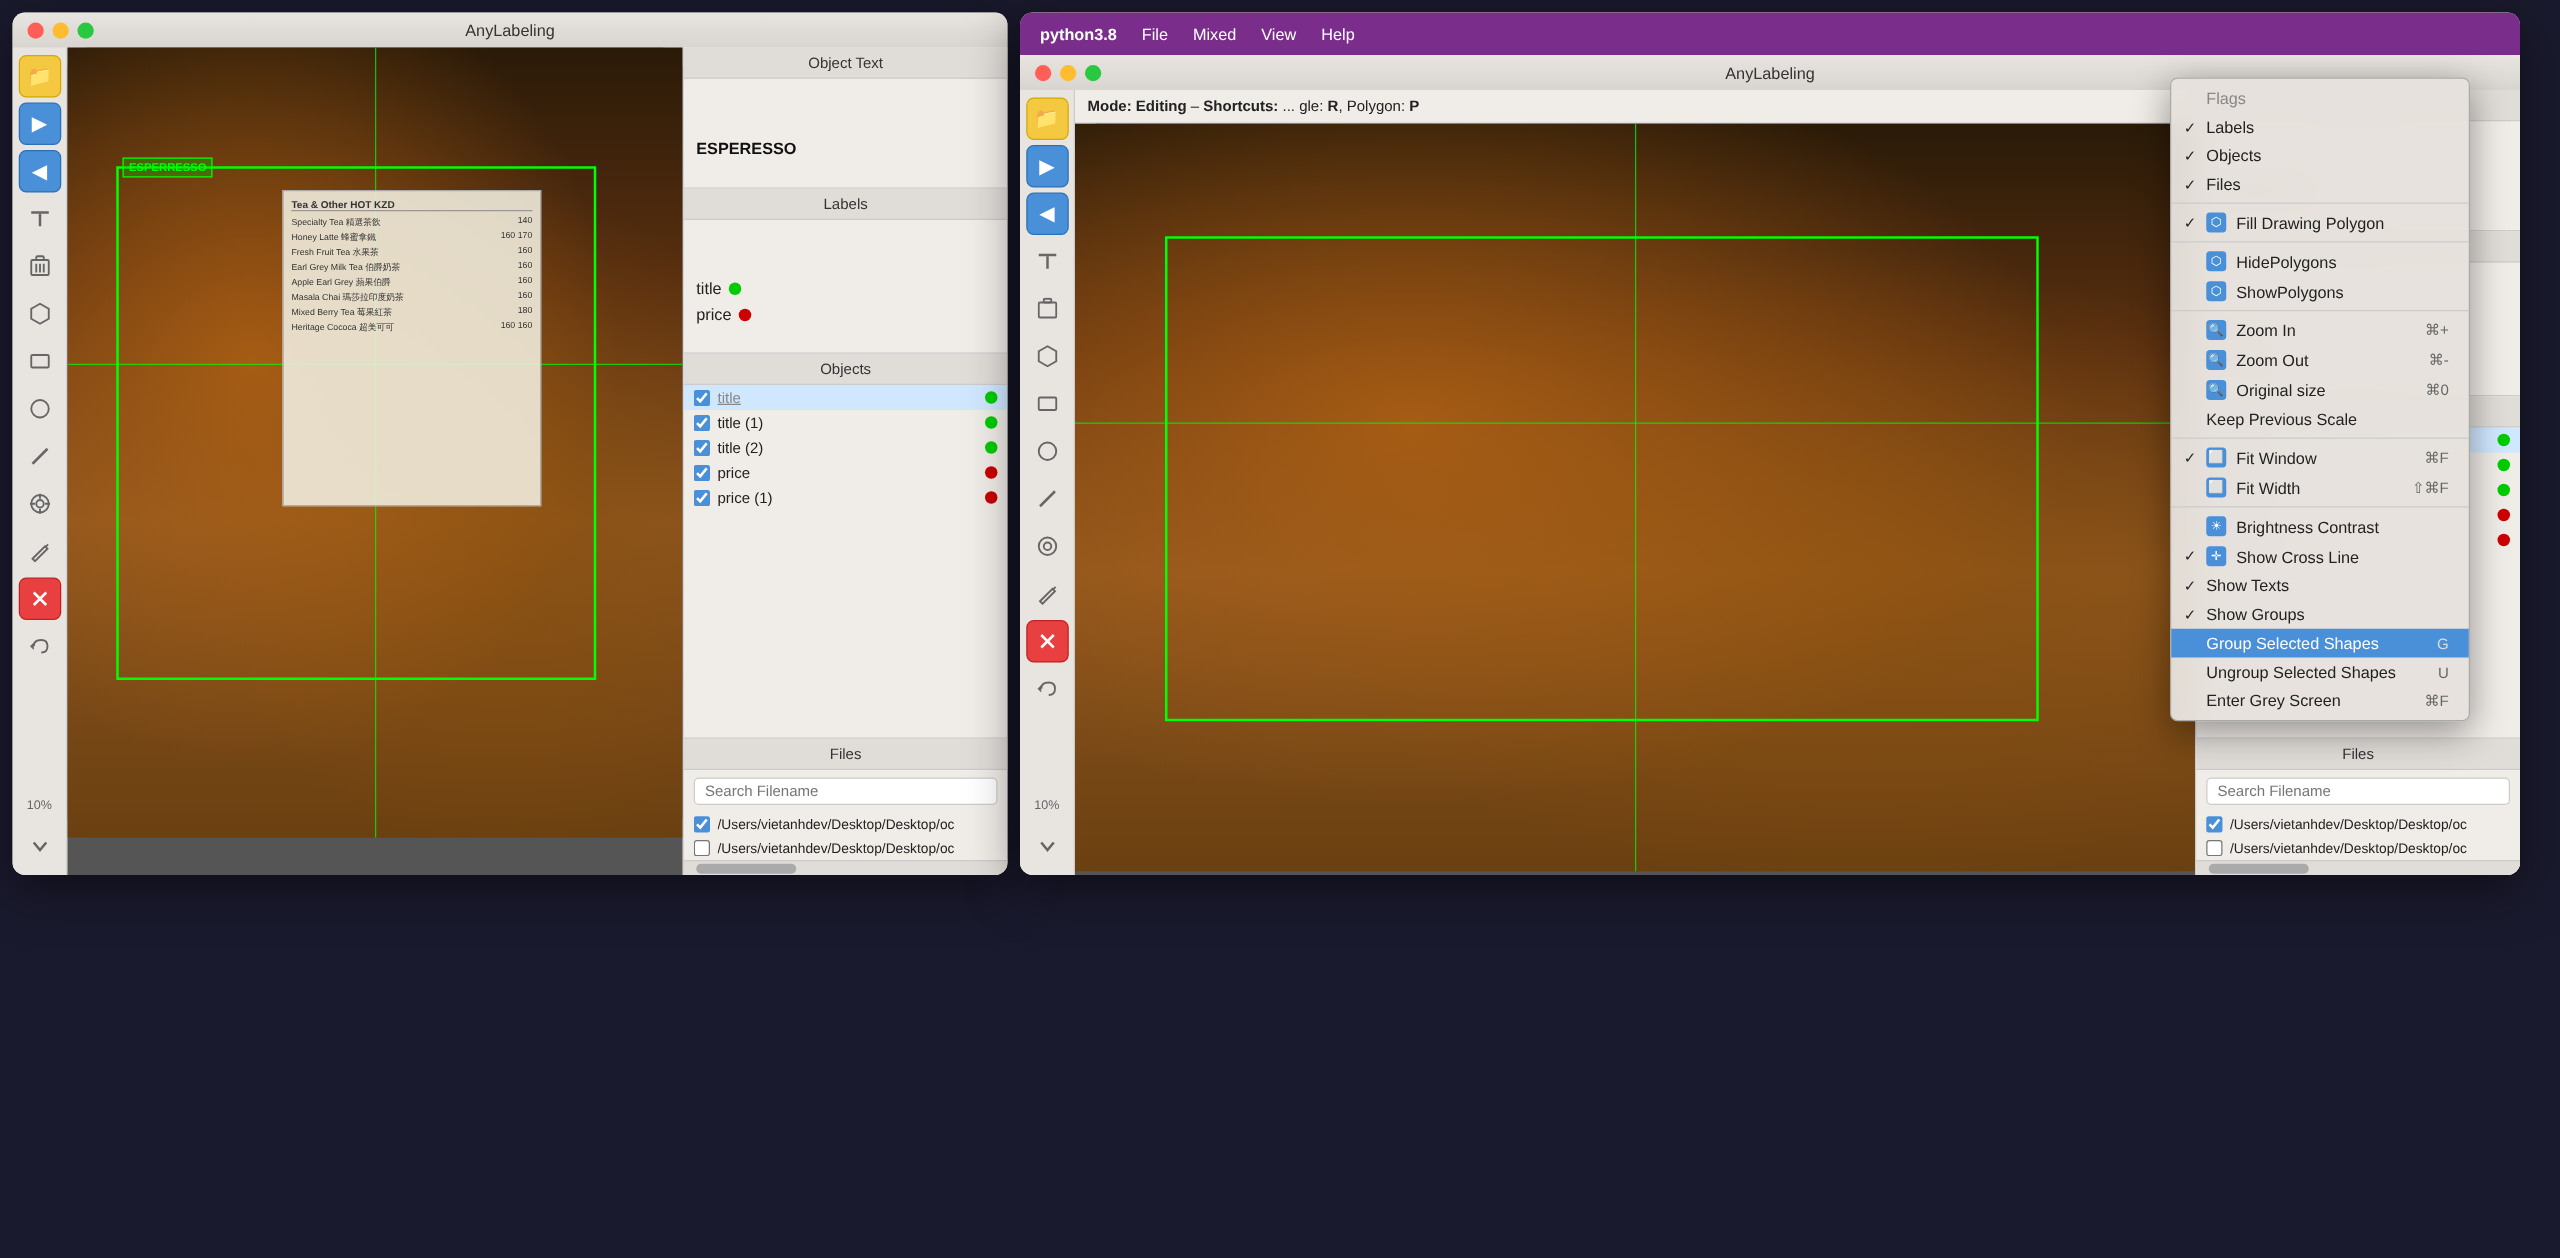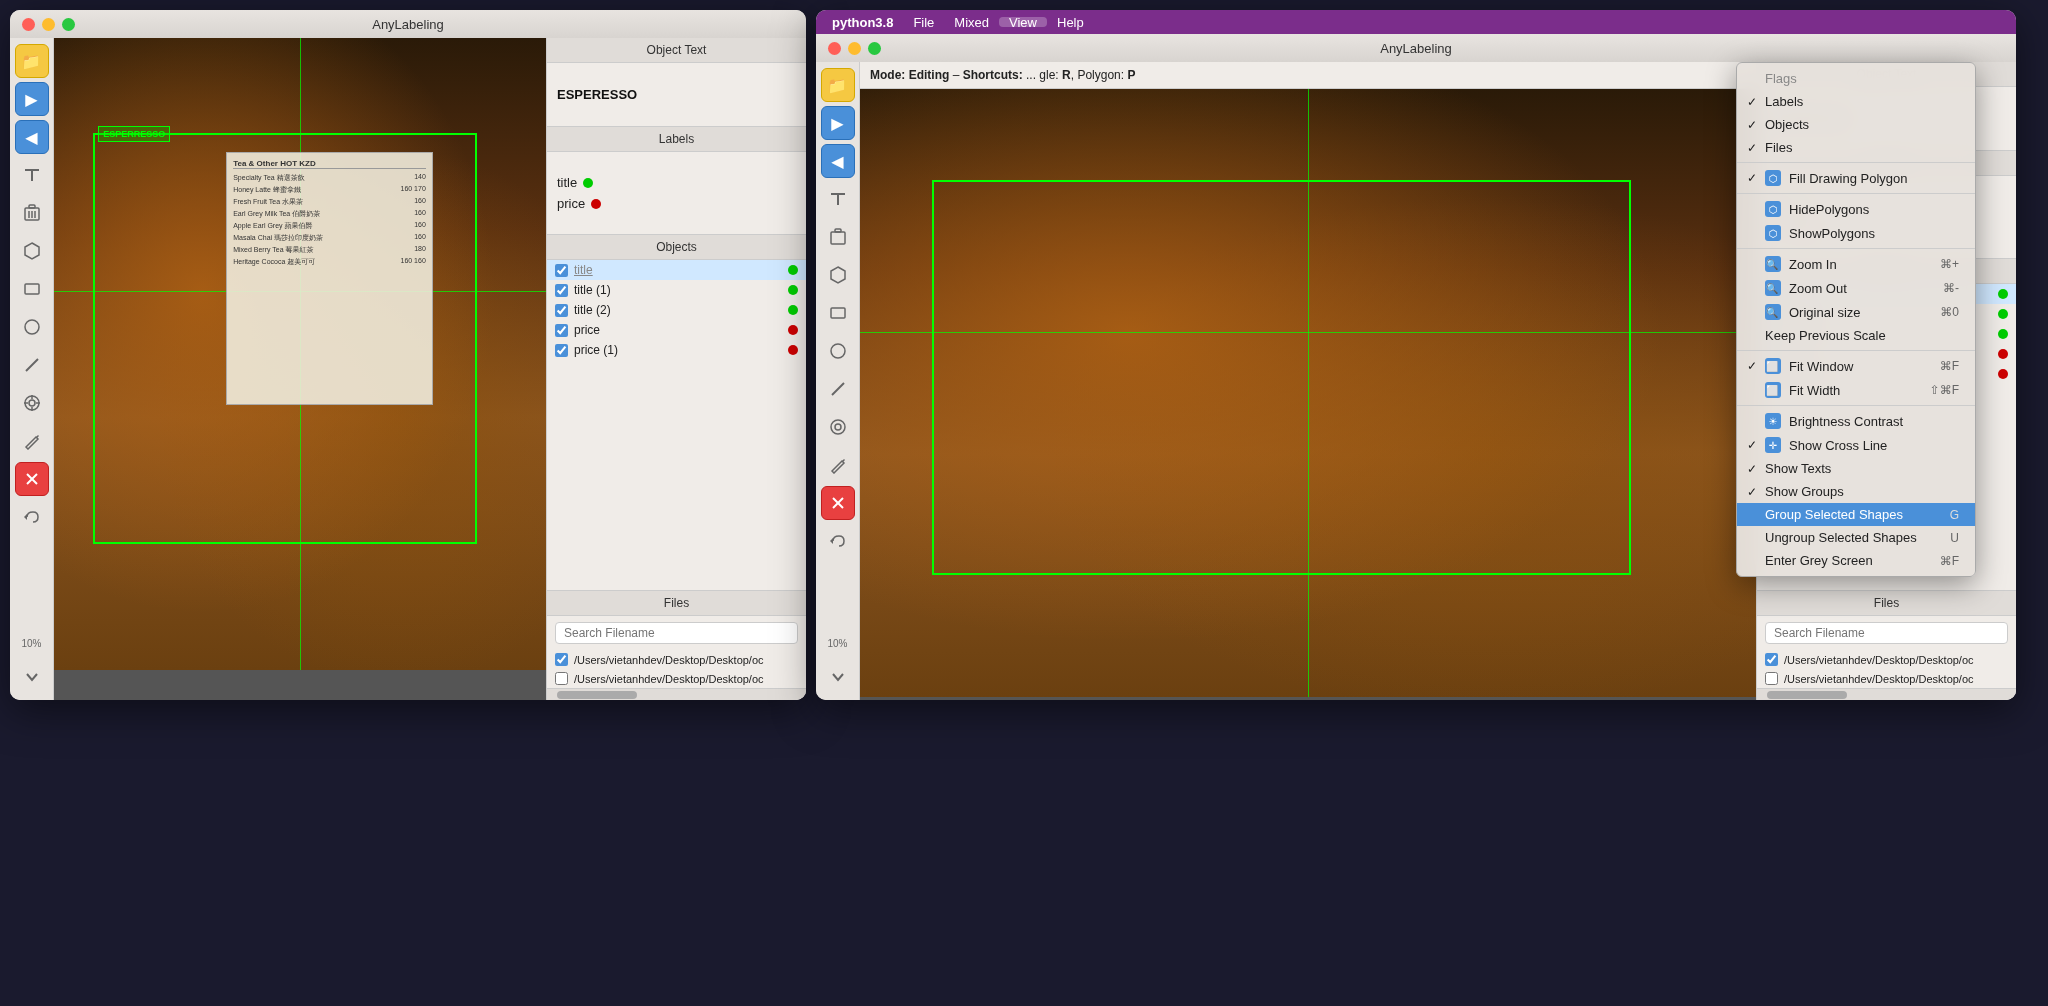--- a/index.html
+++ b/index.html
@@ -227,20 +227,21 @@
       font-size: 12px;
       color: #333;
       font-weight: 500;
       text-align: center;
       border-bottom: 1px solid #ccc;
     }
 
     .panel-content {
       padding: 20px 10px;
       min-height: 50px;
+      margin-top: 24px;
     }
 
     .text-value {
       font-size: 13px;
       color: #111;
       font-weight: 600;
       padding: 4px 0;
     }
 
     .label-item {
@@ -355,21 +356,21 @@
     .window2 {
       position: relative;
     }
 
     
     .menubar {
       height: 24px;
       background: #7B2D8B;
       display: flex;
       align-items: center;
-      padding: 7px 6px;
+      padding: 17px 6px;
       gap: 0;
     }
 
     .menubar-item {
       padding: 0 10px;
       font-size: 13px;
       color: white;
       cursor: pointer;
       height: 100%;
       display: flex;

